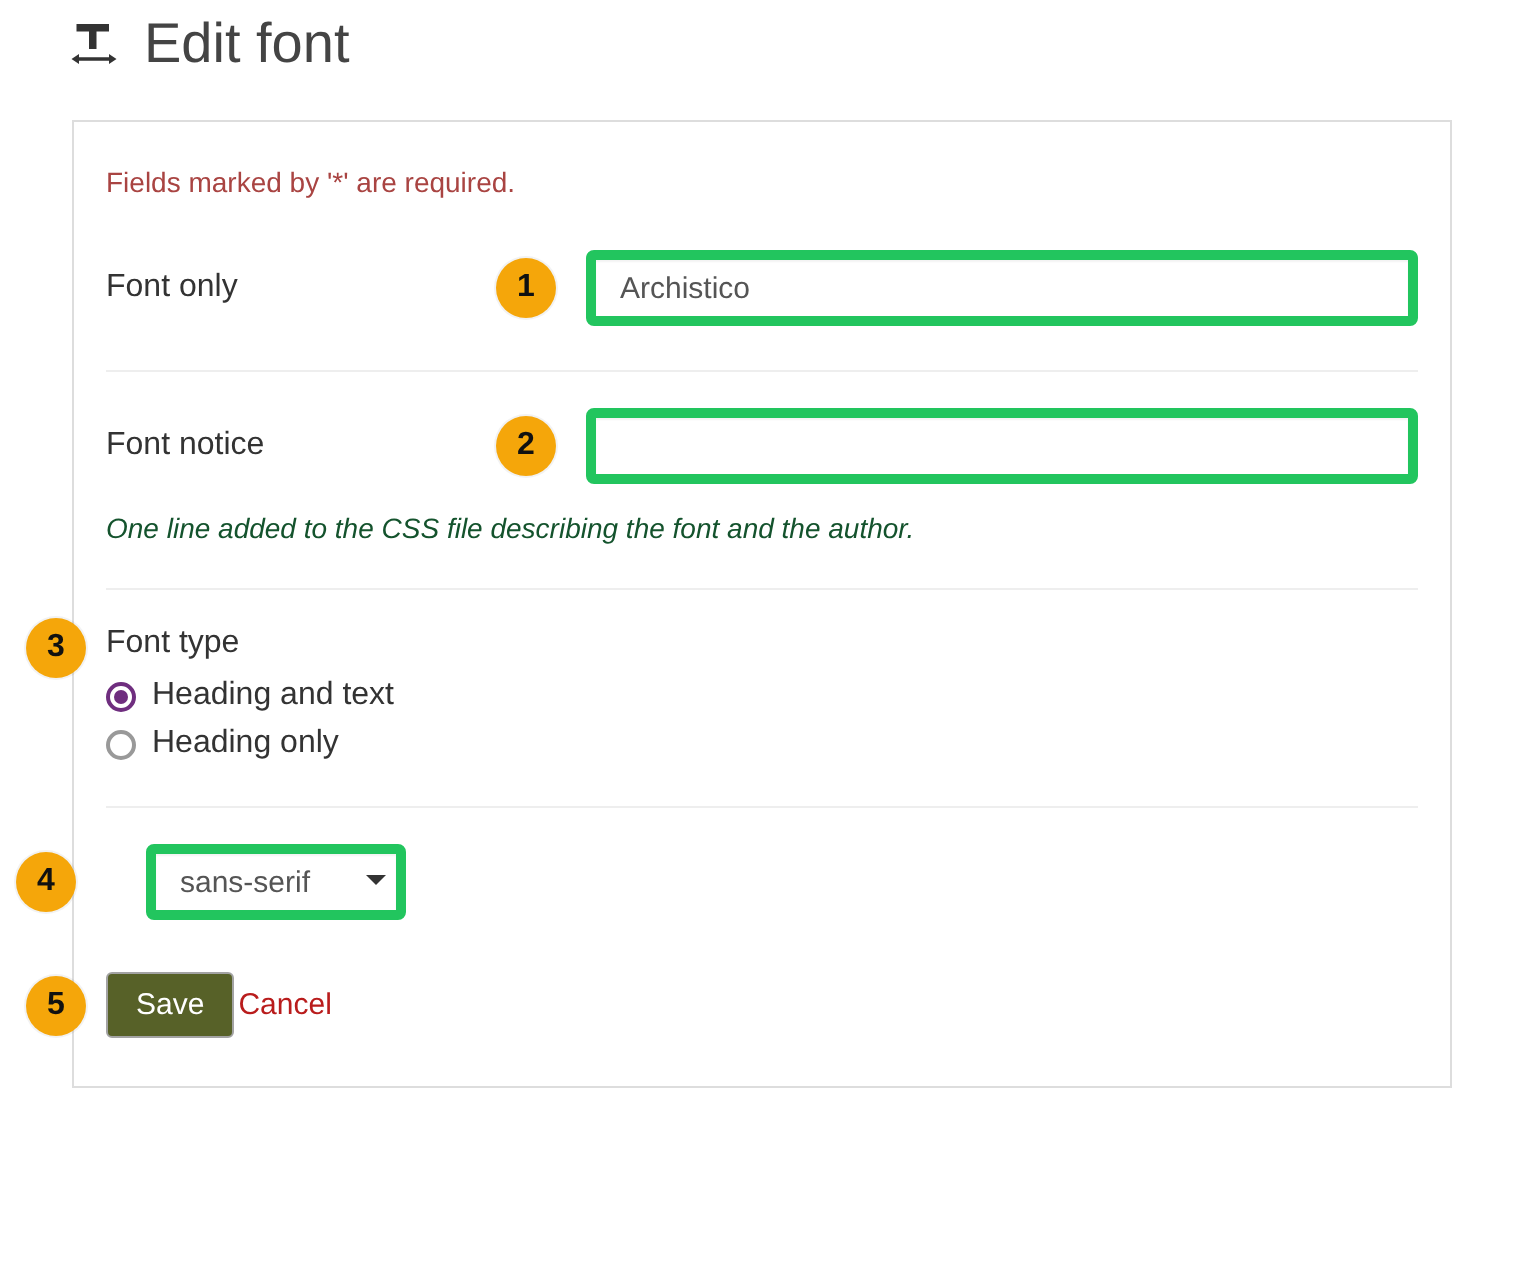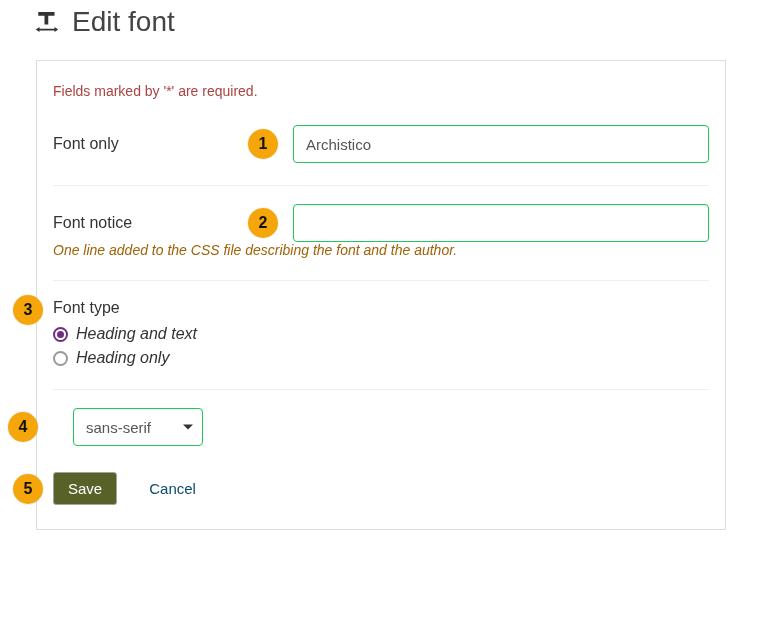--- a/index.html
+++ b/index.html
@@ -23,28 +23,28 @@
     position: relative;
   }
   .req-note { color: #a94442; font-size: 14px; margin-bottom: 26px; }
   .hr { border-top: 1px solid #eee; margin: 22px 0 18px 0; }
   .row { display: flex; align-items: center; position: relative; }
   .label-col { width: 240px; color: #333; font-size: 16px; }
   .label-col .req { color: #a94442; }
   .input-col { flex: 1; position: relative; }
   input[type=text].textfield, .select {
     width: 100%; height: 38px;
-    border: 1px solid #22c55e; border-radius: 4px;
+    border: 5px solid #22c55e; border-radius: 4px;
     padding: 0 12px; font-size: 15px; color: #555;
     box-shadow: inset 0 1px 1px rgba(0,0,0,.05);
     background: #fff;
   }
   .textfield.short { width: 370px; }
-  .help { color: #a16207; font-style: italic; font-size: 14px; }
-  .radio-group { margin-top: 8px; font-style: italic; }
+  .help { color: #14532d; font-style: italic; font-size: 14px; margin-top: 14px; }
+  .radio-group { margin-top: 8px; }
   .radio-opt { display: flex; align-items: center; margin: 6px 0; font-size: 16px; }
   .radio-dot {
     width: 15px; height: 15px; border-radius: 50%;
     border: 2px solid #999; margin-right: 8px;
     display: inline-flex; align-items: center; justify-content: center;
     background: #fff;
   }
   .radio-dot.checked { border-color: #6f2e7f; }
   .radio-dot.checked::after {
     content: ""; width: 7px; height: 7px; border-radius: 50%; background: #6f2e7f;
@@ -56,21 +56,21 @@
   .select-caret {
     position: absolute; right: 10px; top: 50%; transform: translateY(-50%);
     pointer-events: none; color: #333;
   }
   .actions { display: flex; align-items: center; margin-top: 26px; position: relative; }
   .btn-save {
     background: #576128; color: #ffffff;
     border: 1px solid #a3a3a3; border-radius: 3px;
     padding: 7px 14px; font-size: 15px; cursor: pointer;
   }
-  .link-cancel { color: #0c4a6e; margin-left: 32px; font-size: 15px; cursor: pointer; }
+  .link-cancel { color: #b91c1c; margin-left: 2px; font-size: 15px; cursor: pointer; }
   .badge {
     position: absolute; width: 30px; height: 30px; border-radius: 50%;
     background: #f5a60a; color: #111;
     display: flex; align-items: center; justify-content: center;
     font-weight: 700; font-size: 16px;
     box-shadow: 0 0 0 1px rgba(0,0,0,.05);
   }
   .badge.b1 { left: -45px; top: 4px; }
   .badge.bpanel { left: -40px; }
 </style>

